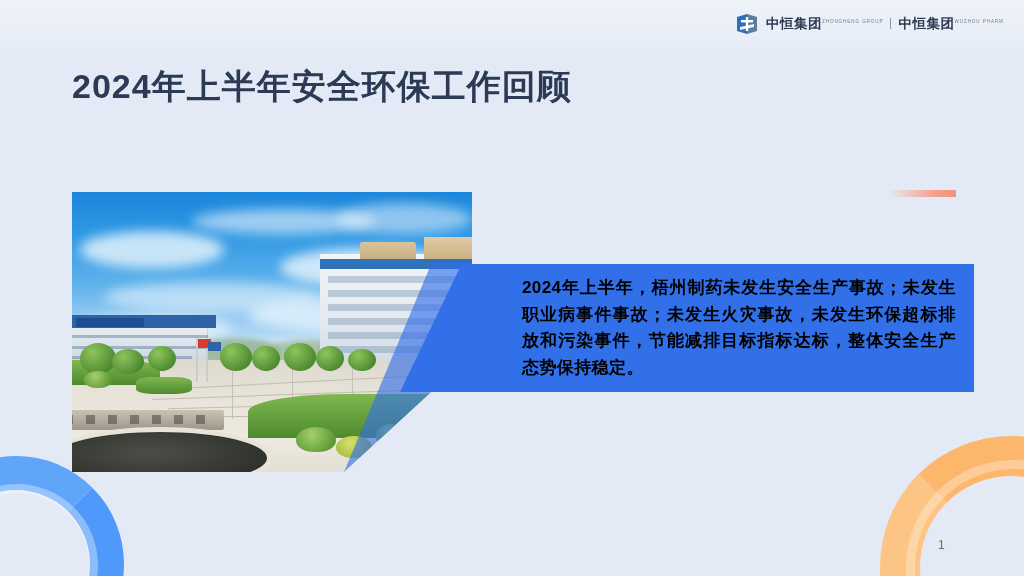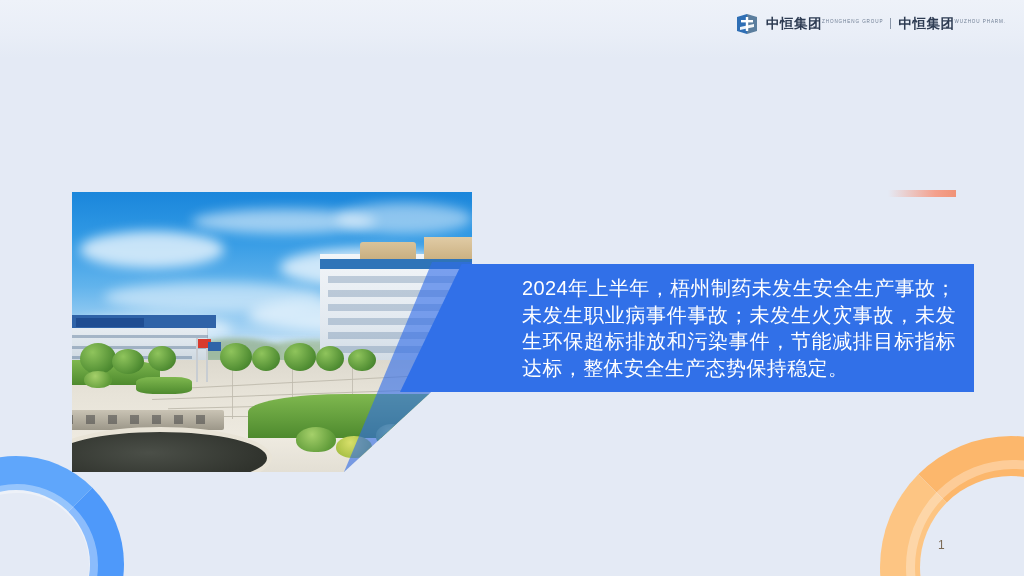--- a/index.html
+++ b/index.html
@@ -240,21 +240,21 @@
   }
 
   
   .text-panel {
     position:absolute; left:472px; top:264px;
     width:502px; height:128px;
     background:#3170e8;
     display:flex; align-items:center;
   }
   .panel-body {
-    font-size:20px; font-weight:normal; color:#ffffff;
+    font-size:17px; font-weight:bold; color:#000000;
     line-height:26.5px; letter-spacing:.4px;
     padding:0 18px 0 50px;
     text-align:justify;
   }
 
   
   .ring-blue {
     position:absolute; left:-92px; bottom:-96px;
     width:216px; height:216px; border-radius:50%;
     border:34px solid;
@@ -310,20 +310,21 @@
         <span class="logo-en">ZHONGHENG GROUP</span>
       </span>
       <span class="logo-div"></span>
       <span class="logo-block">
         <span class="logo-cn">中恒集团</span>
         <span class="logo-en">WUZHOU PHARM.</span>
       </span>
     </span>
   </div>
 
+  <h1 class="title">2024年上半年安全环保工作回顾</h1>
 
   <div class="accent-bar"></div>
 
   <div class="photo-wrap">
     <div class="photo">
       <div class="ph-sky"></div>
       <div class="cloud c1"></div>
       <div class="cloud c2"></div>
       <div class="cloud c3"></div>
       <div class="cloud c4"></div>

